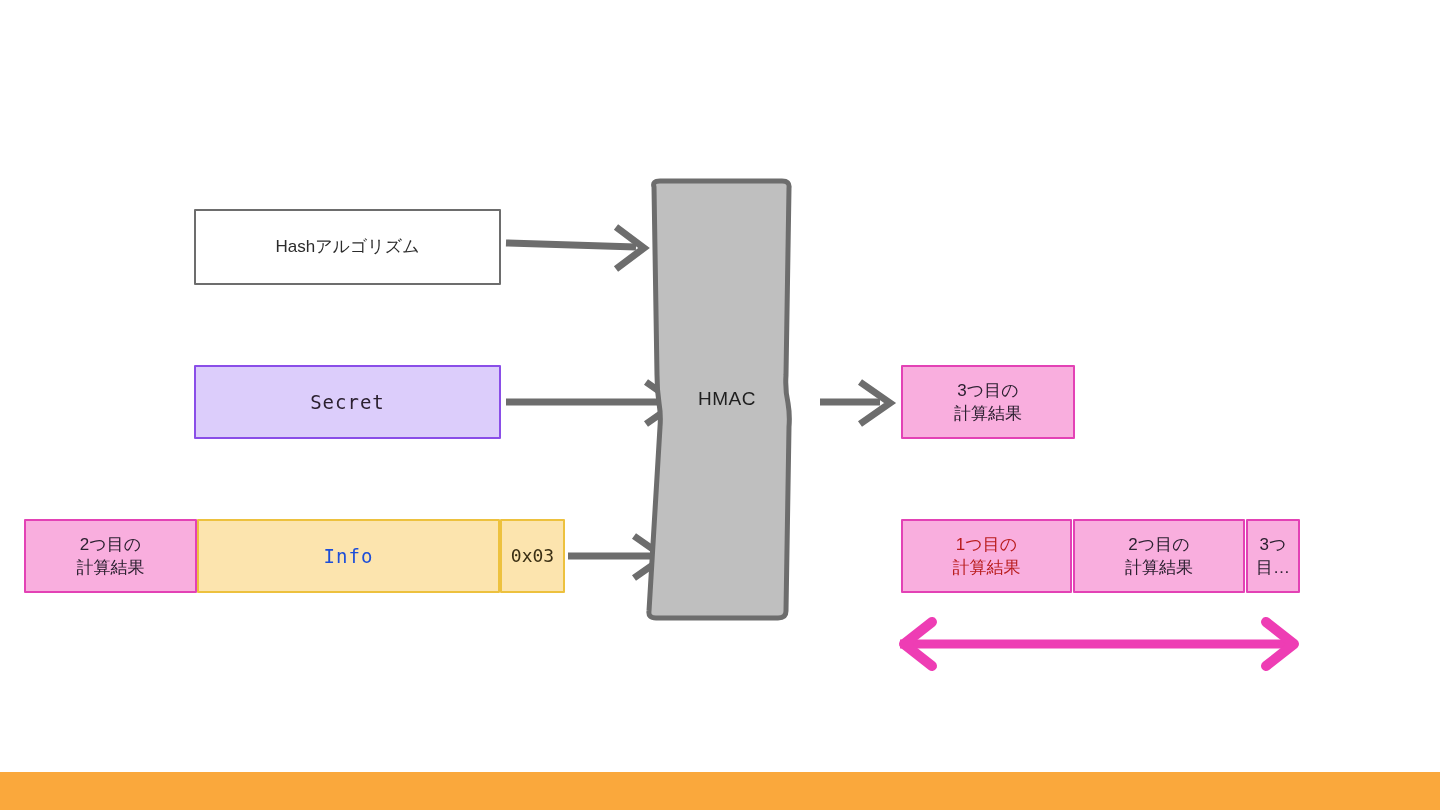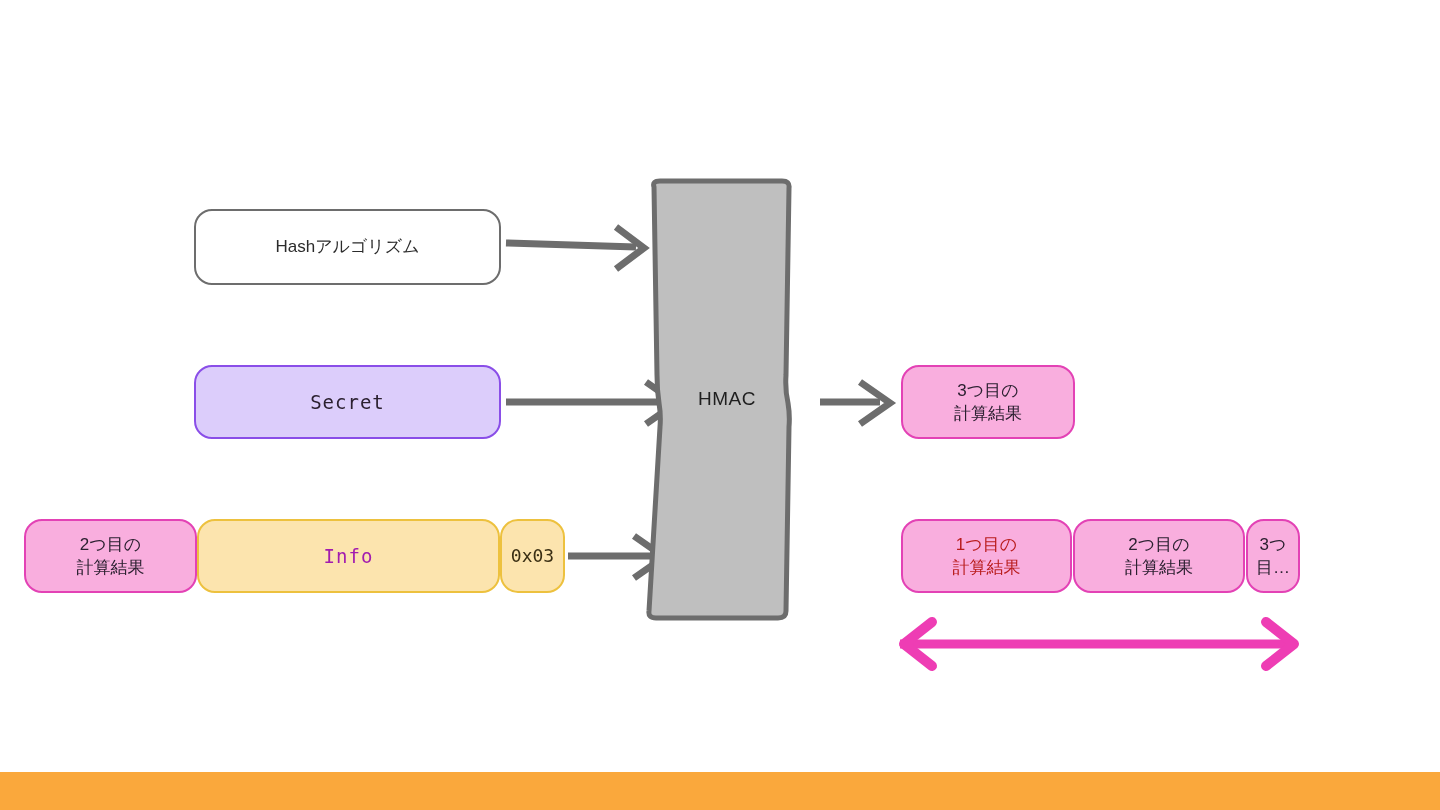--- a/index.html
+++ b/index.html
@@ -36,21 +36,21 @@
   }
 
   
   .node {
     position: absolute;
     box-sizing: border-box;
     display: flex;
     align-items: center;
     justify-content: center;
     text-align: center;
-    border-radius: 18px;
+    border-radius: 1px;
     border-style: solid;
     border-width: 2.5px;
     overflow: hidden;
   }
   .node .label {
     display: block;
     white-space: pre-line;
     line-height: 1.38;
   }
 
@@ -90,21 +90,21 @@
     color: #2b2030;
     font-size: 17px;
   }
   #node-info {
     left: 197px;
     top: 519px;
     width: 303px;
     height: 74px;
     background: #fce4ae;
     border-color: #edc13e;
-    color: #a21caf;
+    color: #1d4ed8;
     font-family: "DejaVu Sans Mono", monospace;
     font-size: 19px;
     letter-spacing: 1px;
   }
   #node-counter {
     left: 500px;
     top: 519px;
     width: 65px;
     height: 74px;
     background: #fce4ae;

